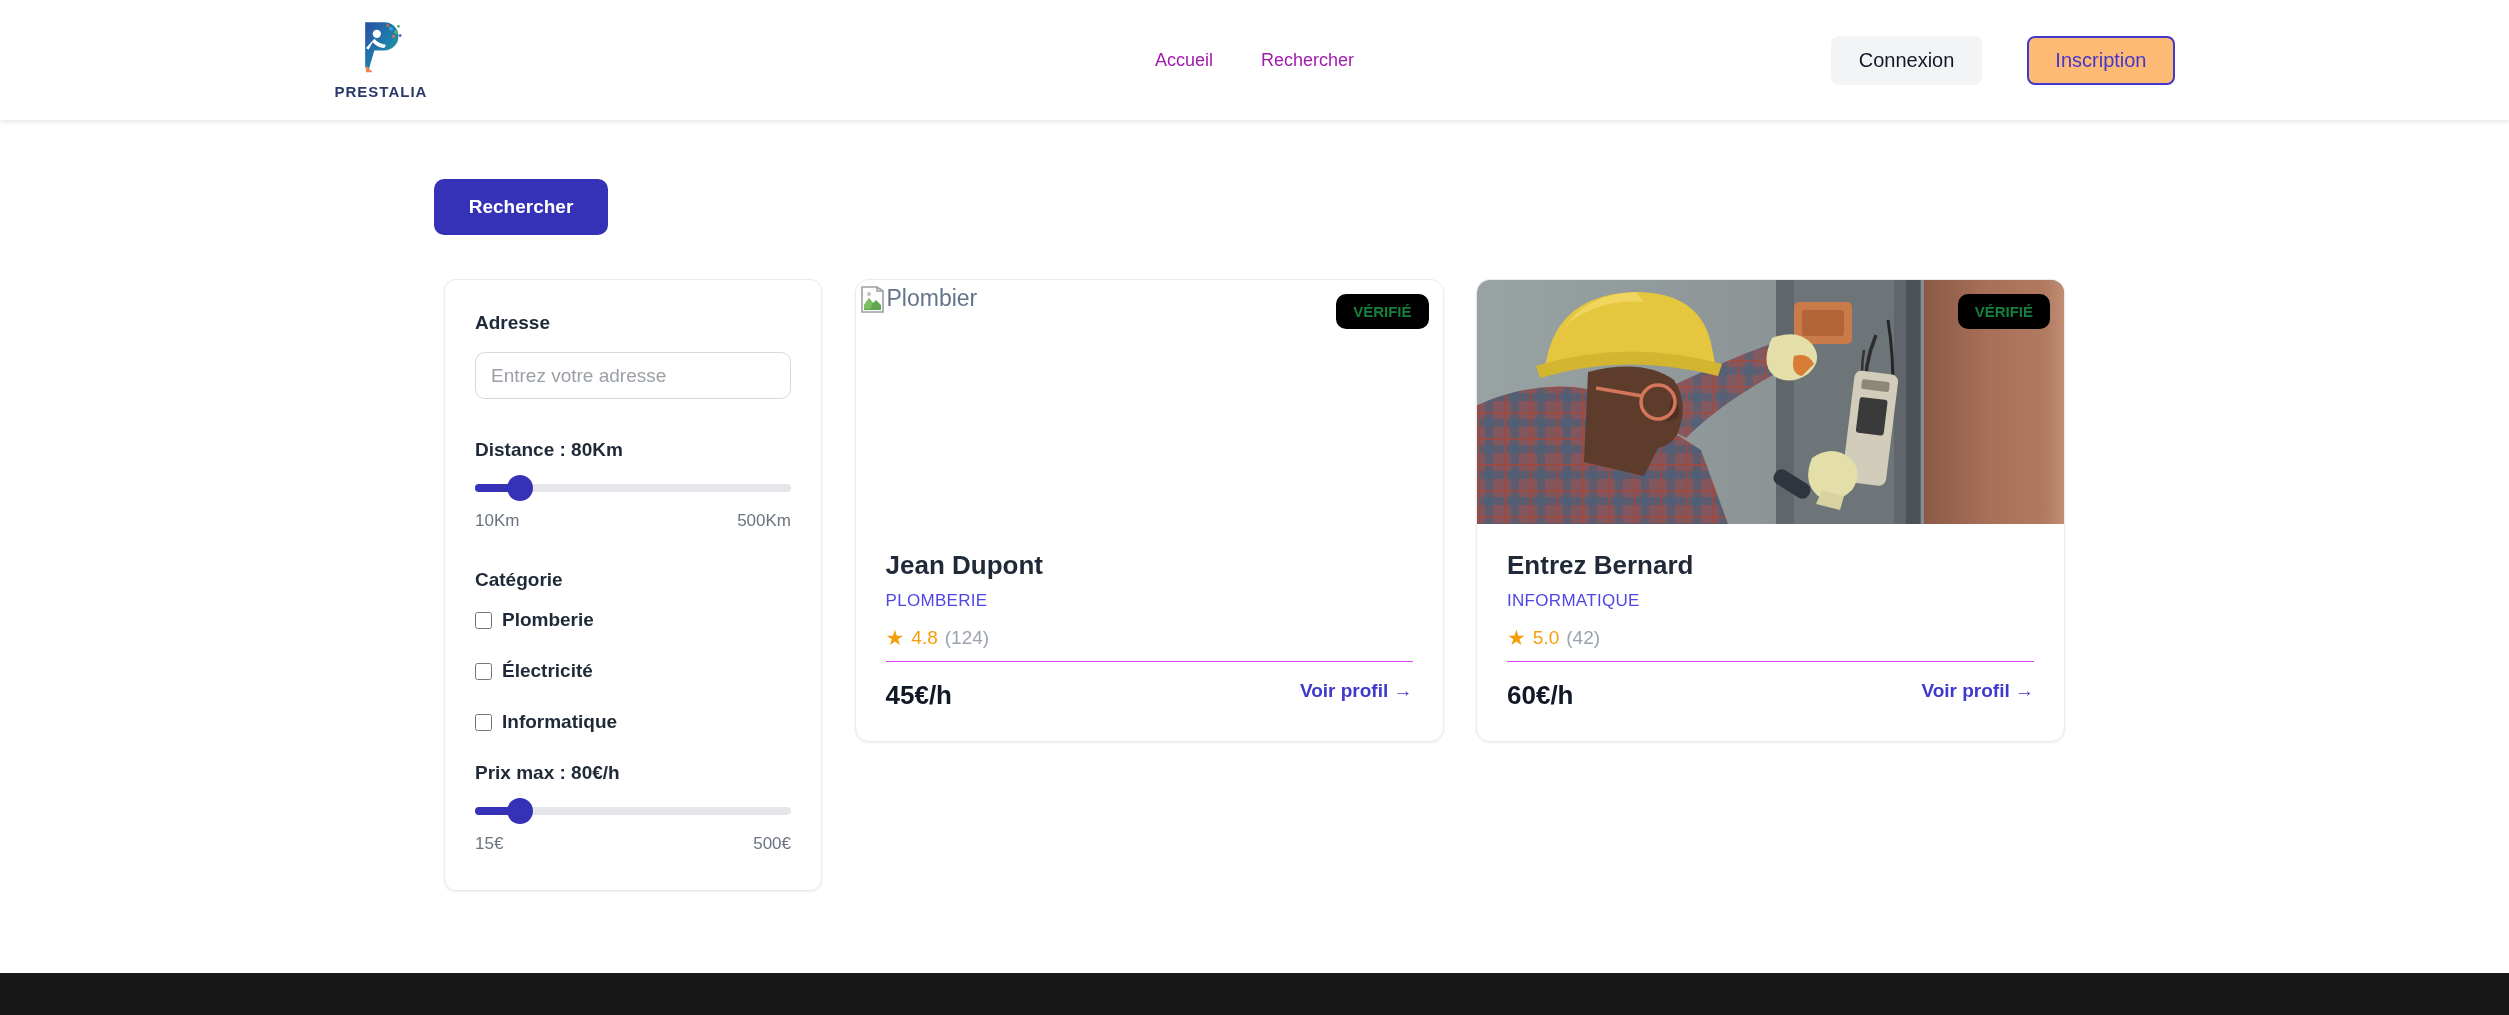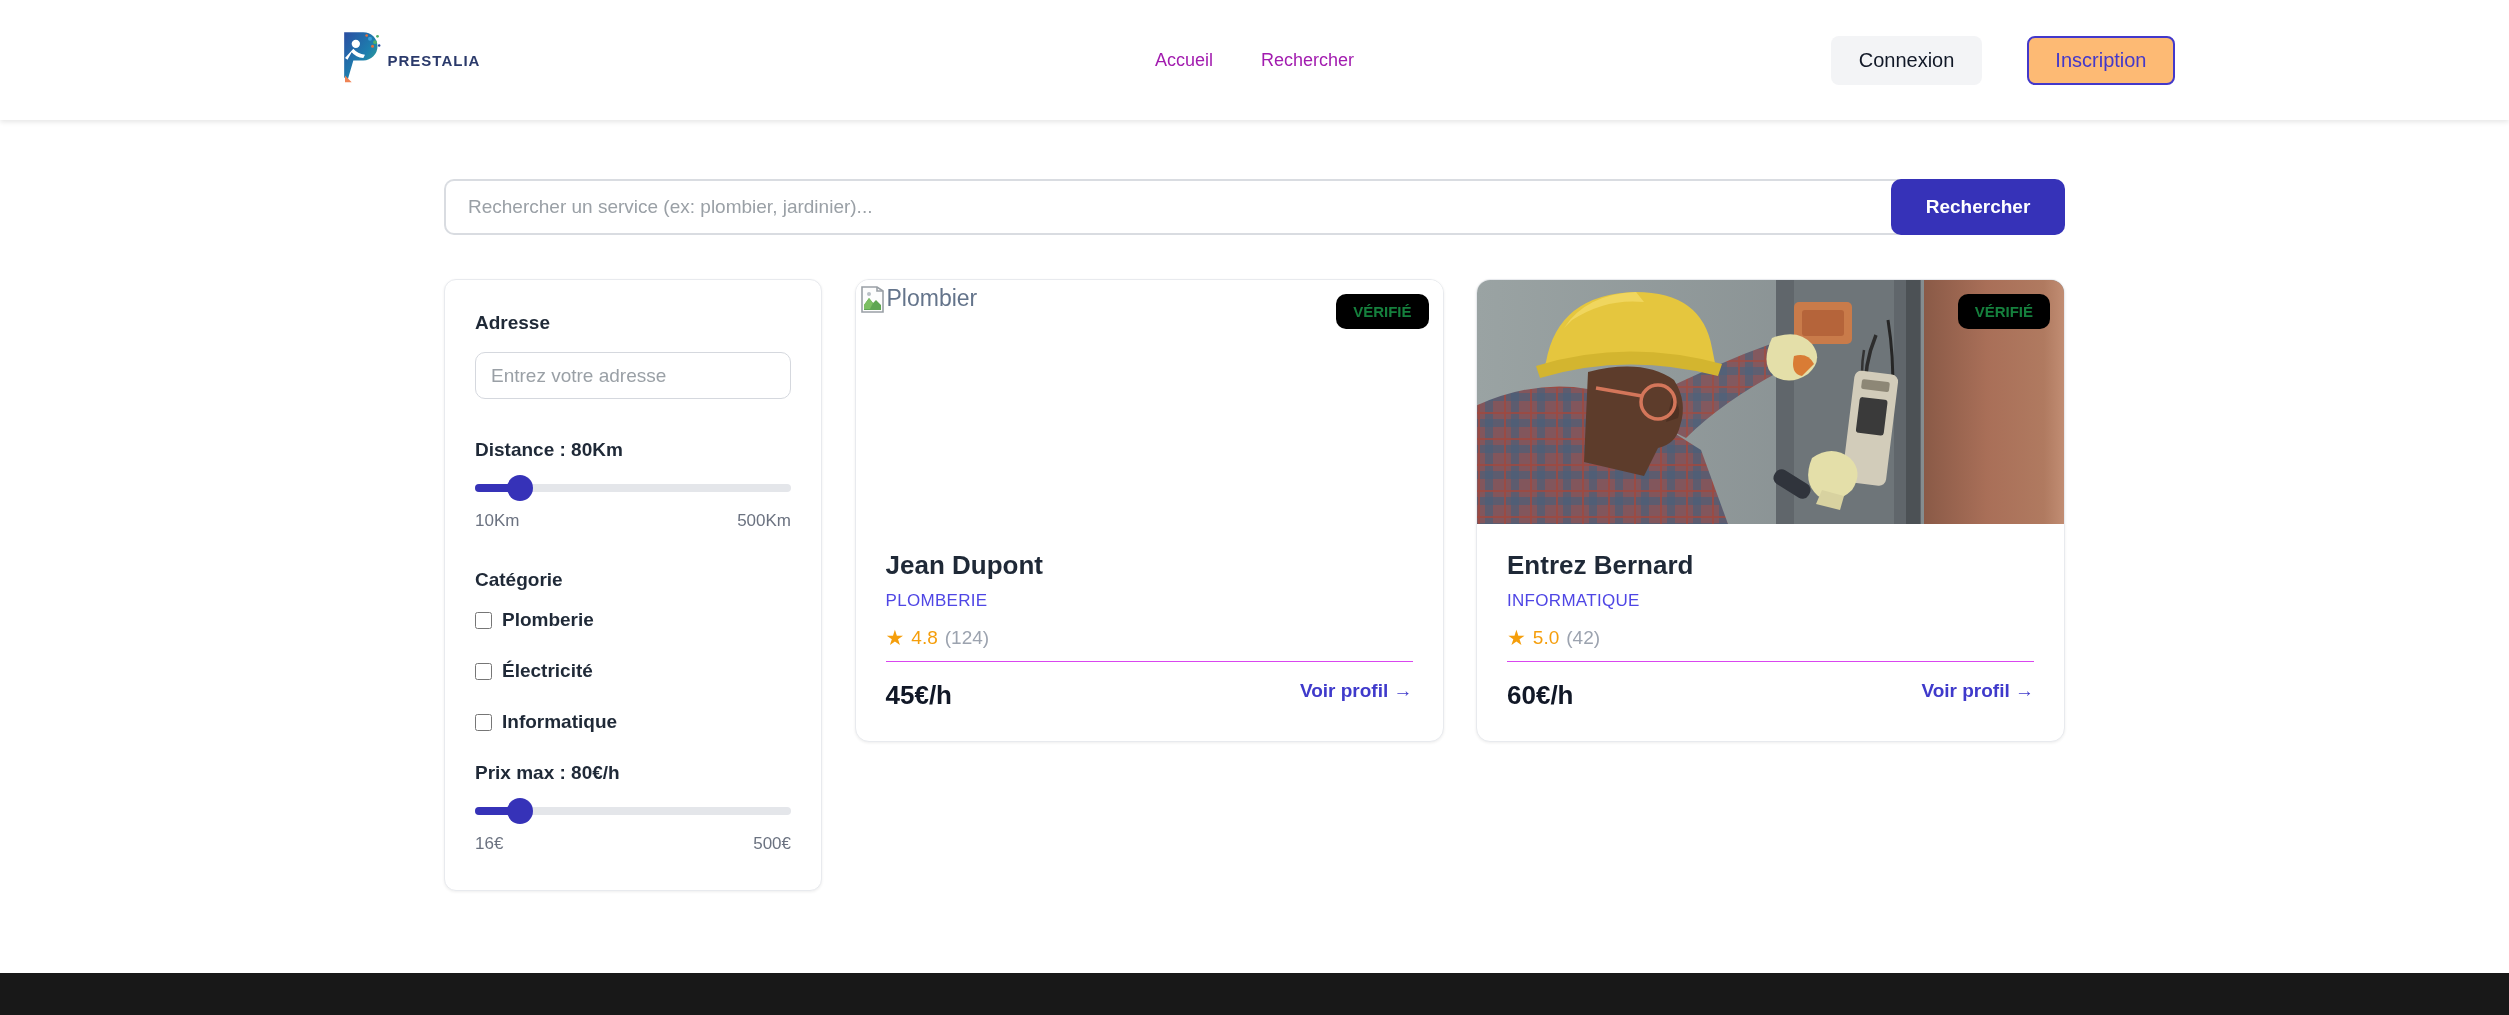--- a/index.html
+++ b/index.html
@@ -28,21 +28,21 @@
     max-width: 1840px;
     height: 100%;
     margin: 0 auto;
     display: flex;
     align-items: center;
     justify-content: space-between;
     position: relative;
   }
   .brand {
     display: flex;
-    flex-direction: row;
+    flex-direction: column;
     align-items: center;
     gap: 3px;
     cursor: pointer;
   }
   .brand-name {
     font-size: 15px;
     font-weight: bold;
     letter-spacing: 1px;
     color: #2b3a6b;
   }
@@ -342,21 +342,20 @@
       <button class="btn-login">Connexion</button>
       <button class="btn-signup">Inscription</button>
     </div>
   </div>
 </header>
 
 <main>
   <div class="container">
 
     <div class="searchbar">
-      <input class="search-input" type="text" placeholder="Rechercher un service (ex: plombier, jardinier)..." style="">
       <button class="search-btn">Rechercher</button>
     </div>
 
     <div class="content-grid">
 
       <aside class="filters">
 
         <div class="flabel address-label">Adresse</div>
         <input class="address-input" type="text" placeholder="Entrez votre adresse" style="">
 
@@ -387,21 +386,21 @@
           </div>
         </div>
 
         <span class="flabel slider-section-label" style="margin-top:18px">Prix max : 80€/h</span>
         <div class="slider">
           <div class="slider-track"></div>
           <div class="slider-fill" style="width: 14.2857%;"></div>
           <div class="slider-thumb" style="left: 14.2857%;"></div>
         </div>
         <div class="range-ends">
-          <span>16€</span>
+          <span>15€</span>
           <span>500€</span>
         </div>
       </aside>
 
       <article class="card">
         <div class="card-media">
           <div class="broken">
             <span>
               <svg width="27" height="29" viewBox="0 0 27 29" style="vertical-align:top">
                 <path d="M2 2 h15 l6 4 v21 h-21 z" fill="#fdfdfd" stroke="#9aa0a6" stroke-width="1.6"></path>

